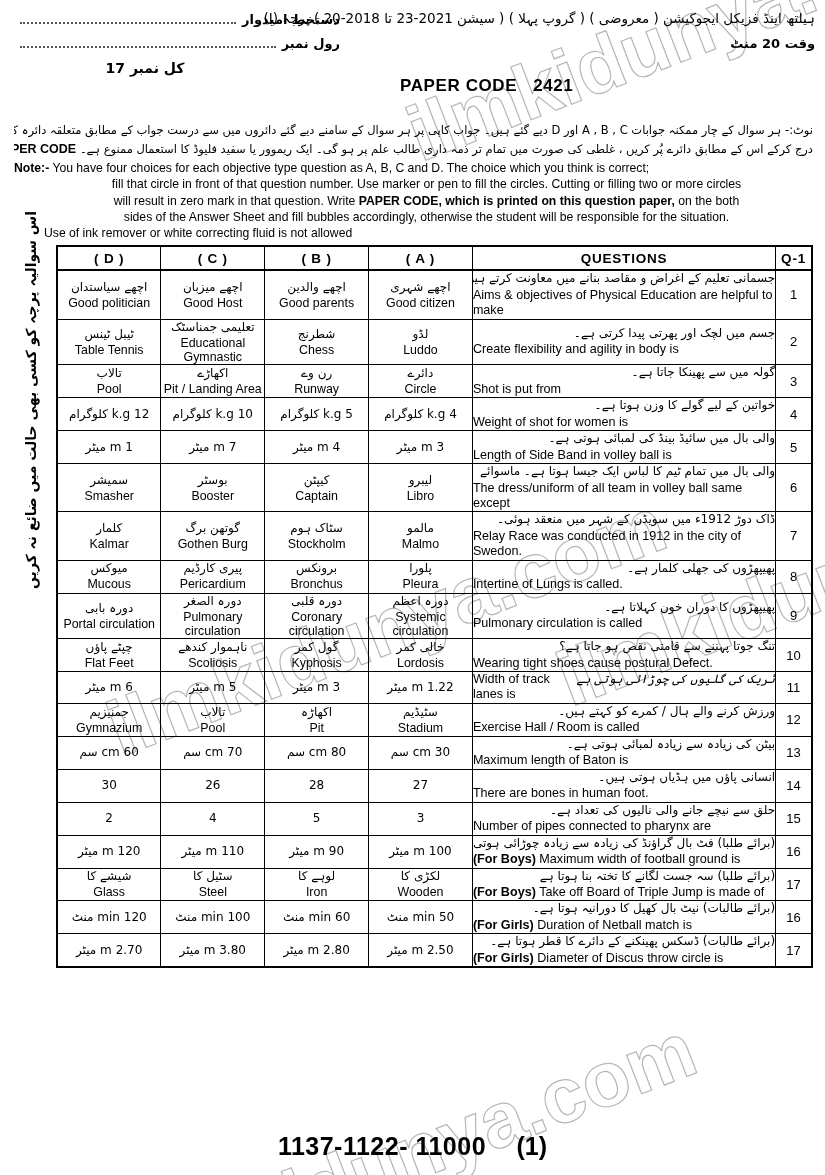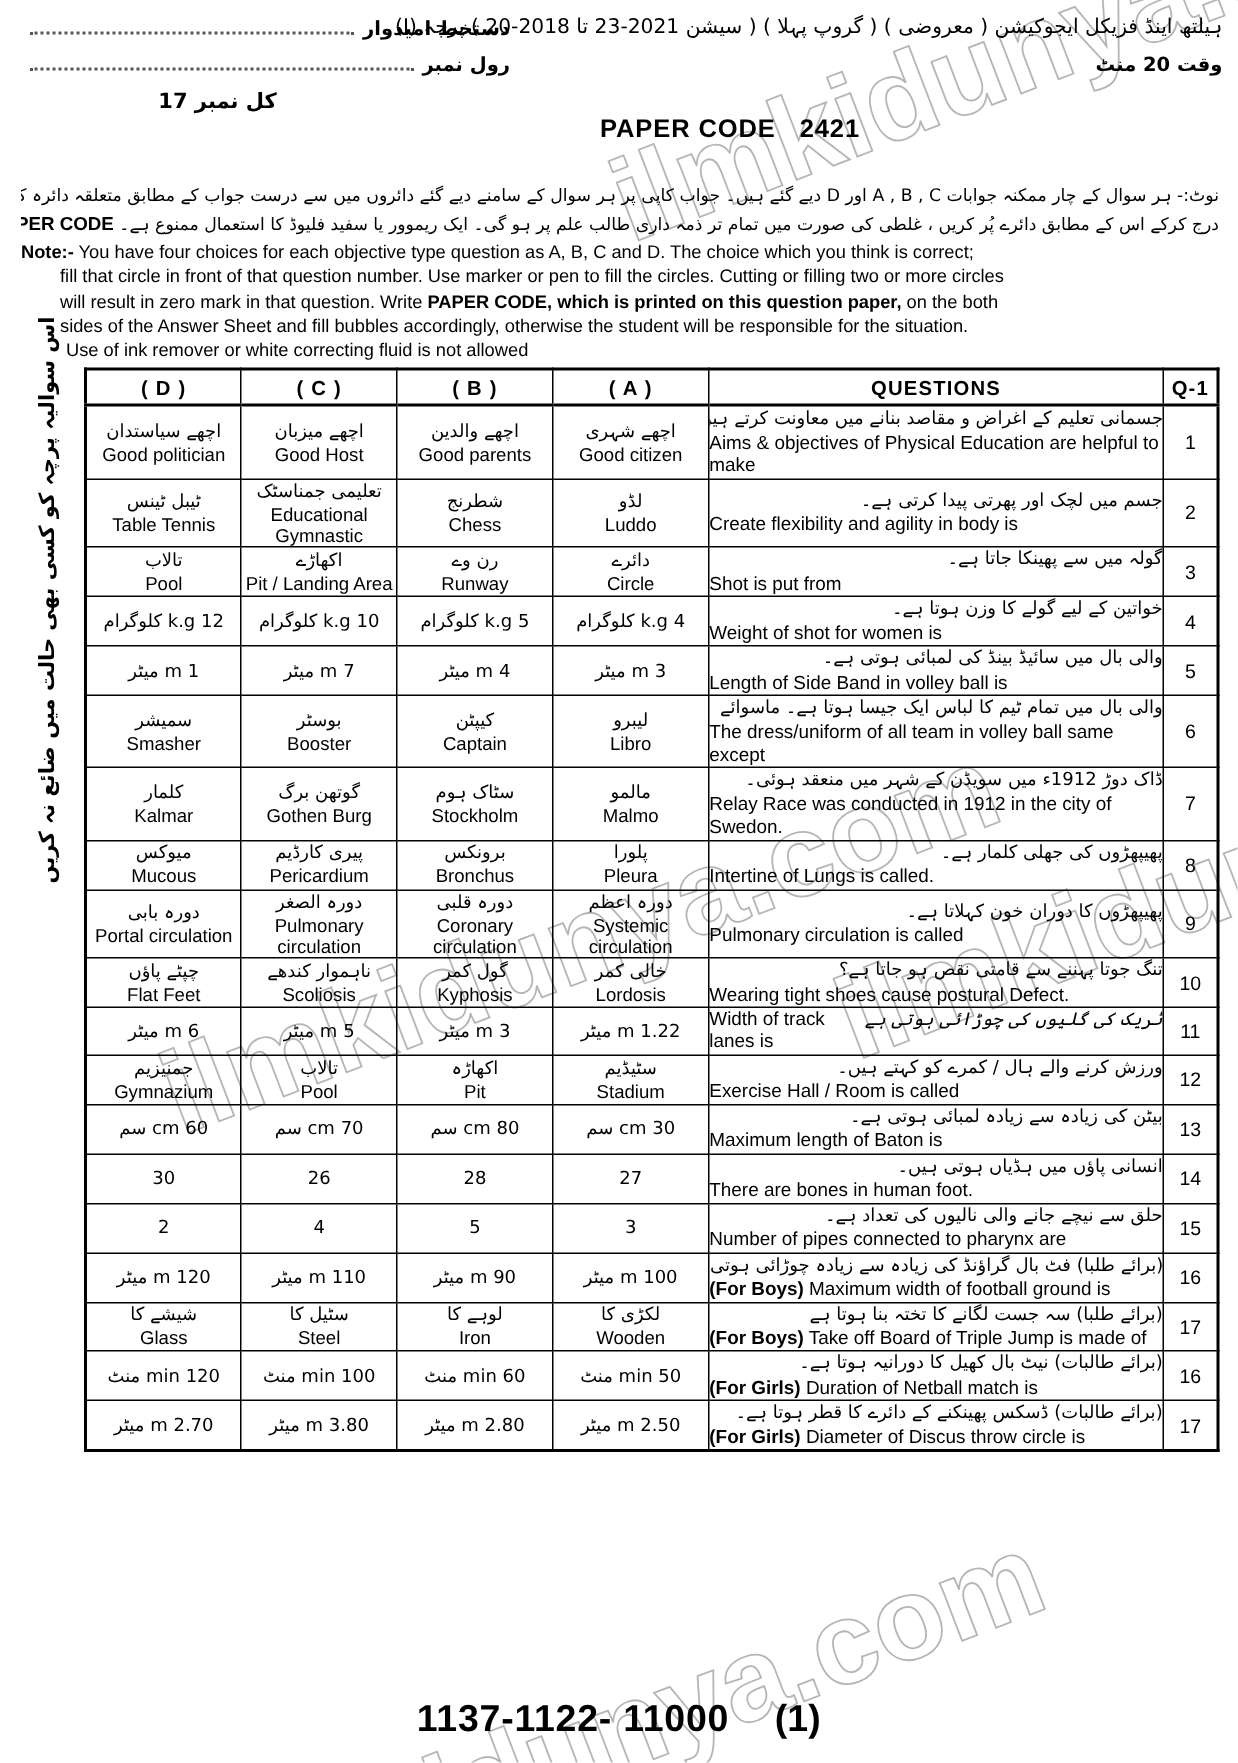--- a/index.html
+++ b/index.html
@@ -147,21 +147,21 @@
     font-size: 12.5px;
   }
   .note-en {
     font-size: 12.2px;
     line-height: 1.33;
     margin-top: 1px;
   }
   .note-en .lbl { font-weight: 700; }
   .note-en b { font-weight: 700; }
   .note-en .ln { display: block; white-space: nowrap; }
-  .note-en .ln.indent { padding-left: 26px; }
+  .note-en .ln.indent { padding-left: 26px; text-align: center; }
   .note-en .ln.indent2 { padding-left: 30px; }
 
   
   #mcq-table-wrap {
     margin: 4px 12px 0 56px;
   }
   table.mcq {
     width: 100%;
     border-collapse: collapse;
     table-layout: fixed;

